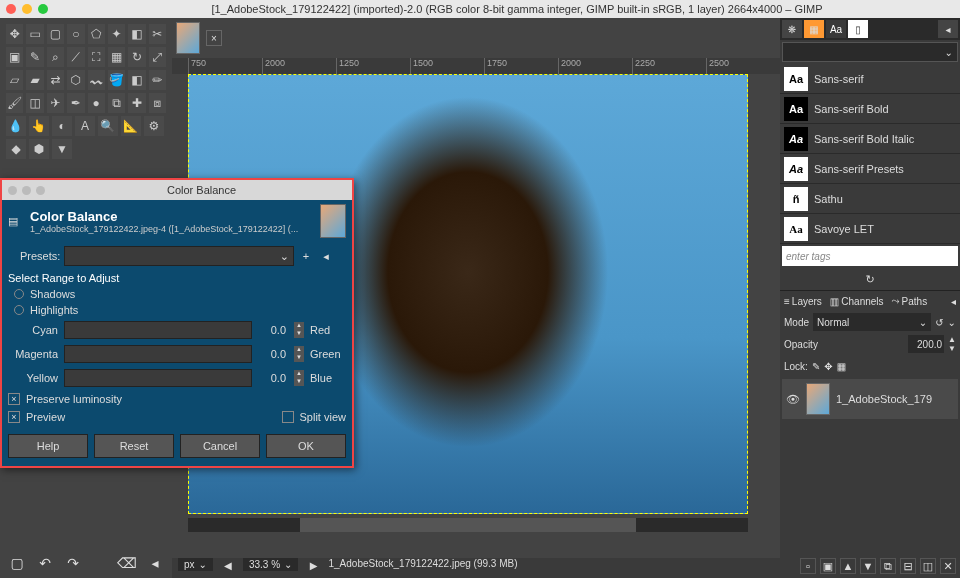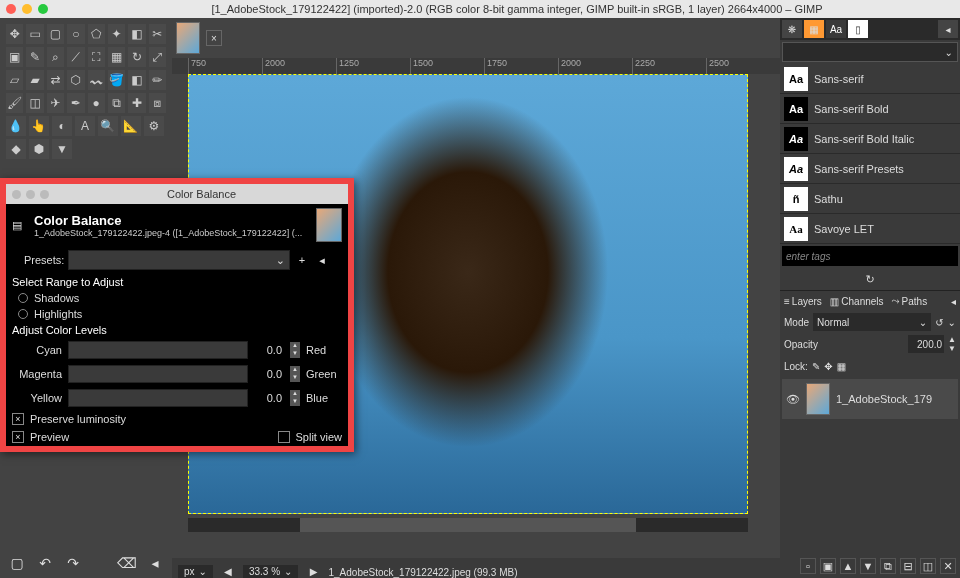--- a/index.html
+++ b/index.html
@@ -32,33 +32,33 @@
 
 .right-panel { width: 180px; background: #3a3a3a; display: flex; flex-direction: column; }
 .rp-tabs { height: 22px; display: flex; background: #2a2a2a; gap: 2px; padding: 2px; }
 .rp-tab { width: 20px; height: 18px; background: #444; display: flex; align-items: center; justify-content: center; font-size: 10px; }
 .rp-tab.active { background: #ff9933; }
 .font-search { height: 20px; background: #2a2a2a; margin: 2px; border: 1px solid #555; display: flex; align-items: center; padding: 0 4px; font-size: 10px; }
 .font-list { flex: 0 0 auto; }
 .font-item { height: 30px; display: flex; align-items: center; gap: 6px; padding: 2px 4px; border-bottom: 1px solid #2a2a2a; }
 .font-icon { width: 24px; height: 24px; background: #fff; color: #000; display: flex; align-items: center; justify-content: center; font-size: 11px; font-weight: bold; }
 .font-icon.black { background: #000; color: #fff; }
-.tags-input { height: 20px; background: #000000; margin: 2px; padding: 2px 4px; color: #888; font-style: italic; font-size: 10px; display: flex; align-items: center;}
+.tags-input { height: 20px; background: #ffffff; margin: 2px; padding: 2px 4px; color: #888; font-style: italic; font-size: 10px; display: flex; align-items: center;}
 .refresh-row { height: 22px; display: flex; align-items: center; justify-content: center; background: #3a3a3a; }
 
 .layers-panel { flex: 1; background: #3a3a3a; border-top: 1px solid #222; }
 .lp-tabs { height: 20px; display: flex; gap: 8px; padding: 2px 4px; font-size: 10px; align-items: center; }
 .lp-tab { display: flex; align-items: center; gap: 2px; }
 .lp-row { height: 22px; display: flex; align-items: center; gap: 4px; padding: 2px 4px; font-size: 10px; }
 .lp-select { flex: 1; background: #2a2a2a; height: 18px; display: flex; align-items: center; justify-content: space-between; padding: 0 4px; }
 .lp-val { width: 36px; background: #2a2a2a; height: 18px; text-align: right; padding: 0 2px; display: flex; align-items: center; justify-content: flex-end;}
 .layer-item { height: 40px; display: flex; align-items: center; gap: 6px; padding: 2px 4px; background: #4a4a4a; margin: 2px; }
 .layer-thumb { width: 24px; height: 32px; background: linear-gradient(135deg, #e8a878 0%, #5da8d8 100%); border: 1px solid #666; }
 
-.dialog { position: absolute; left: 0; top: 178px; width: 354px; background: #000000; border: 6px solid #ef4444; box-shadow: 2px 2px 8px rgba(0,0,0,0.5); }
+.dialog { position: absolute; left: 0; top: 178px; width: 354px; background: #0c4a6e; border: 2px solid #ef4444; box-shadow: 2px 2px 8px rgba(0,0,0,0.5); }
 .dlg-title { height: 20px; background: #d8d8d8; display: flex; align-items: center; color: #333; font-size: 11px; }
 .dlg-traffic { display: flex; gap: 5px; padding: 0 6px; }
 .dlg-traffic .tl { width: 9px; height: 9px; background: #bbb; }
 .dlg-title-text { flex: 1; text-align: center; }
 .dlg-header { display: flex; align-items: center; padding: 4px 6px; gap: 6px; }
 .dlg-header-text { flex: 1; }
 .dlg-header-text .h1 { font-size: 13px; font-weight: bold; color: #fff; }
 .dlg-header-text .h2 { font-size: 9px; color: #ccc; }
 .dlg-thumb { width: 26px; height: 34px; background: linear-gradient(135deg, #e8a878 0%, #5da8d8 100%); border: 1px solid #666; }
 .dlg-presets { display: flex; align-items: center; gap: 4px; padding: 4px 18px; }
@@ -74,21 +74,21 @@
 .sl-spin { width: 10px; display: flex; flex-direction: column; }
 .sl-spin span { height: 8px; font-size: 6px; text-align: center; background: #555; }
 .sl-label-r { width: 36px; }
 .dlg-reset { text-align: right; padding: 4px 6px; }
 .dlg-reset button { background: #555; border: 1px solid #222; color: #ddd; padding: 3px 8px; font-size: 10px; }
 .dlg-check { display: flex; align-items: center; gap: 6px; padding: 3px 6px; }
 .dlg-check .cb { width: 12px; height: 12px; border: 1px solid #888; display: flex; align-items: center; justify-content: center; font-size: 9px; }
 .dlg-buttons { display: flex; gap: 6px; padding: 8px 6px; }
 .dlg-buttons button { flex: 1; height: 24px; background: #555; border: 1px solid #222; color: #ddd; font-size: 11px; }
 
-.statusbar { position: absolute; bottom: 0; left: 172px; right: 180px; height: 20px; background: #3a3a3a; display: flex; align-items: flex-end; gap: 8px; padding: 0 6px; font-size: 10px; }
+.statusbar { position: absolute; bottom: 0; left: 172px; right: 180px; height: 20px; background: #3a3a3a; display: flex; align-items: flex-start; gap: 8px; padding: 0 6px; font-size: 10px; }
 .sb-combo { background: #2a2a2a; padding: 1px 6px; display: flex; align-items: center; gap: 4px; }
 .sb-arrow { width: 14px; height: 14px; display: flex; align-items: center; justify-content: center; }
 
 .tb-bottom { position: absolute; bottom: 0; left: 0; width: 172px; height: 30px; display: flex; align-items: center; gap: 10px; padding: 0 8px; background: #434343; }
 .tb-bottom .ic { width: 18px; height: 18px; display: flex; align-items: center; justify-content: center; font-size: 14px; }
 
 .rp-bottom { position: absolute; bottom: 0; right: 0; width: 180px; height: 24px; display: flex; align-items: center; justify-content: flex-end; gap: 4px; padding: 0 4px; background: #3a3a3a; }
 .rp-bottom .ic { width: 16px; height: 16px; display: flex; align-items: center; justify-content: center; font-size: 11px; border: 1px solid #555; }
 </style>
 </head>
@@ -293,21 +293,20 @@
   </div>
   <div class="dlg-section">Select Range to Adjust</div>
   <div class="dlg-radio">
     <div class="radio-dot"></div>
       <span>Shadows</span>
   </div>
   <div class="dlg-radio">
     <div class="radio-dot"></div>
       <span>Highlights</span>
   </div>
-  <div class="dlg-section">Adjust Color Levels</div>
   <div class="dlg-slider-row">
     <div class="sl-label-l">Cyan</div>
     <div class="sl-track"></div>
     <div class="sl-val">0.0</div>
     <div class="sl-spin">
         <span>▲</span>
         <span>▼</span>
       </div>
     <div class="sl-label-r">Red</div>
   </div>
@@ -337,20 +336,26 @@
   </div>
   <div class="dlg-check" style="justify-content:space-between">
     <div style="display:flex;align-items:center;gap:6px">
       <div class="cb">×</div>
         <span>Preview</span>
     </div>
     <div style="display:flex;align-items:center;gap:6px">
       <div class="cb"></div>
         <span>Split view</span>
     </div>
+  </div>
+  <div class="dlg-buttons">
+    <button>Help</button>
+    <button>Reset</button>
+    <button>Cancel</button>
+    <button>OK</button>
   </div>
 </div>
 
 <div class="tb-bottom">
   <div class="ic">▢</div>
   <div class="ic">↶</div>
   <div class="ic">↷</div>
   <div style="flex:1"></div>
   <div class="ic">⌫</div>
   <div class="ic">◂</div>

